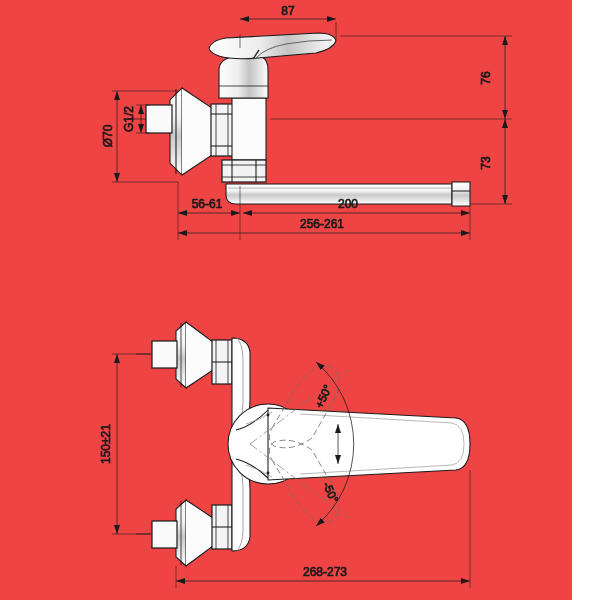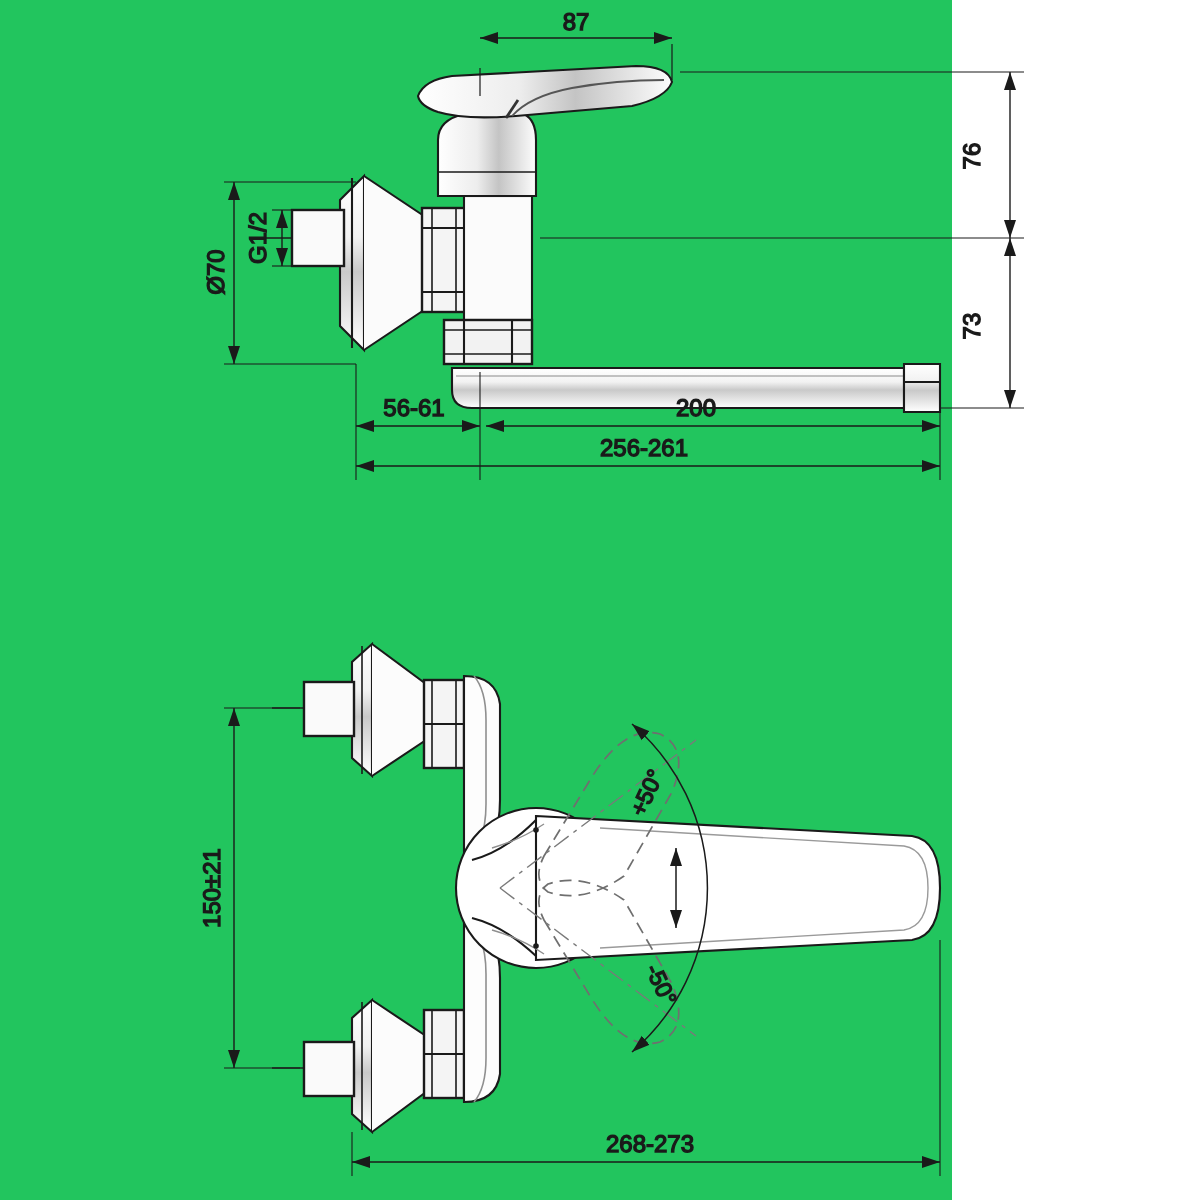--- a/index.html
+++ b/index.html
@@ -1,18 +1,18 @@
 <!DOCTYPE html>
 <html><head>
 <meta charset="utf-8">
 <style>
   html,body{margin:0;padding:0;background:#ffffff;}
   body{width:600px;height:600px;overflow:hidden;
        font-family:"Liberation Sans", sans-serif;}
-  #sheet{position:relative;width:476px;height:600px;background:#22c55e;}
+  #sheet{position:relative;width:572px;height:600px;background:#ef4444;}
   svg{display:block;}
   .dimtext{font-family:"Liberation Sans", sans-serif;font-size:12px;fill:#1a1a1a;}
   .dimtext-sm{font-family:"Liberation Sans", sans-serif;font-size:11.5px;fill:#1a1a1a;}
 </style>
 </head>
 <body>
 
 <div id="sheet">
 <svg width="600" height="600" viewBox="0 0 600 600">
   <defs>

